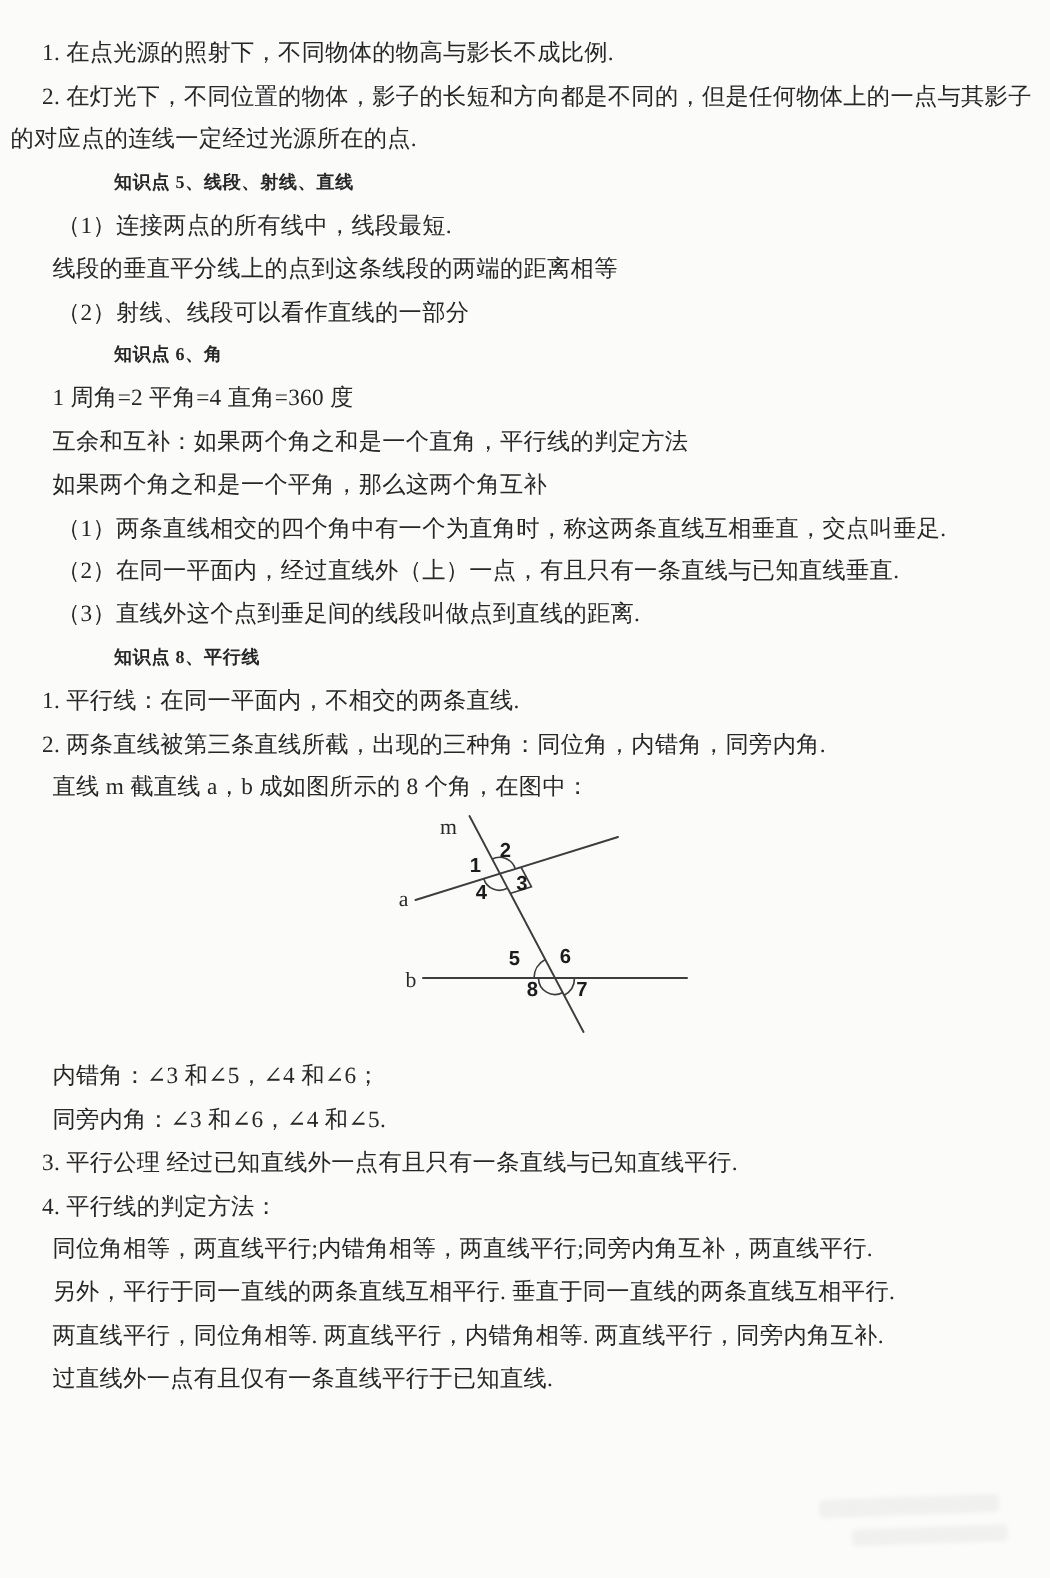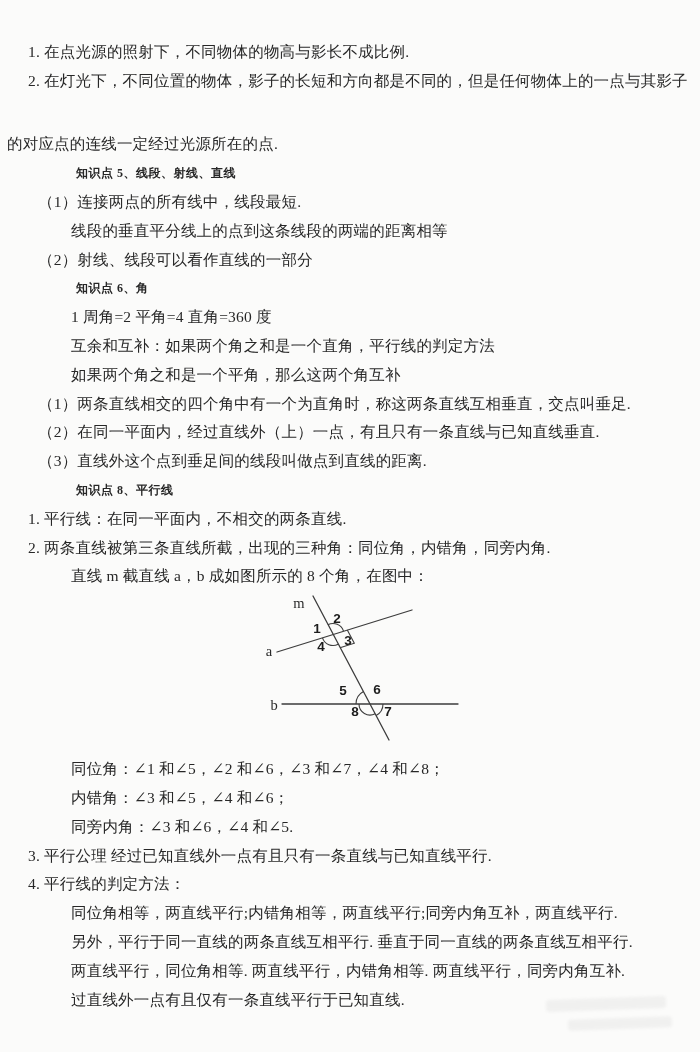--- a/index.html
+++ b/index.html
@@ -3,29 +3,29 @@
 <meta charset="utf-8">
 <style>
   html,body { margin:0; padding:0; }
   body {
     width:700px; height:1052px;
     background:#fbfbfa;
     font-family:"Liberation Serif","DejaVu Serif",serif;
     color:#272727;
     position:relative; overflow:hidden;
   }
-  .page { position:absolute; inset:0; padding-top:38px; box-sizing:border-box;text-align:right; }
+  .page { position:absolute; inset:0; padding-top:21px; box-sizing:border-box;text-align:right; }
   .line {
     height:28.8px; display:flex; align-items:center;
     font-size:15.5px; white-space:pre; letter-spacing:0.2px;
   }
   .st-num  { padding-left:28px; }
-  .st-body { padding-left:35px;margin-left:36px; }
+  .st-body { padding-left:35px; }
   .st-sub  { padding-left:38px; }
-  .st-cont { padding-left:7px;margin-top:35px;  }
+  .st-cont { padding-left:7px;  }
   .st-head { padding-left:44px; font-weight:bold; font-size:12px; letter-spacing:0.5px;margin-left:32px; }
   .figure-box { height:164px; position:relative; }
   .figure-box svg { position:absolute; left:0; top:0; }
   .geo-line { stroke:#3d3d3d; stroke-width:1.3; fill:none; stroke-linecap:round; }
   .arc { stroke:#3d3d3d; stroke-width:1.1; fill:none; }
   .angle-num {
     font-family:"Liberation Sans","DejaVu Sans",sans-serif;
     font-weight:bold; font-size:13.5px; text-anchor:middle; fill:#1c1c1c;
   }
   .line-label { font-size:14.5px; text-anchor:middle; fill:#2a2a2a; }
@@ -89,21 +89,20 @@
       <text class="angle-num" x="348" y="54">3</text>
       <text class="angle-num" x="321" y="60">4</text>
       <text class="angle-num" x="343" y="104">5</text>
       <text class="angle-num" x="377" y="103">6</text>
       <text class="angle-num" x="388" y="125">7</text>
       <text class="angle-num" x="355" y="125">8</text>
     </svg>
   </div>
 
   <div>
-      <div class="line st-body">同位角：∠1 和∠5，∠2 和∠6，∠3 和∠7，∠4 和∠8；</div>
       <div class="line st-body">内错角：∠3 和∠5，∠4 和∠6；</div>
       <div class="line st-body">同旁内角：∠3 和∠6，∠4 和∠5.</div>
       <div class="line st-num">3. 平行公理 经过已知直线外一点有且只有一条直线与已知直线平行.</div>
       <div class="line st-num">4. 平行线的判定方法：</div>
       <div class="line st-body">同位角相等，两直线平行;内错角相等，两直线平行;同旁内角互补，两直线平行.</div>
       <div class="line st-body">另外，平行于同一直线的两条直线互相平行. 垂直于同一直线的两条直线互相平行.</div>
       <div class="line st-body">两直线平行，同位角相等. 两直线平行，内错角相等. 两直线平行，同旁内角互补.</div>
       <div class="line st-body">过直线外一点有且仅有一条直线平行于已知直线.</div>
     </div>
 

